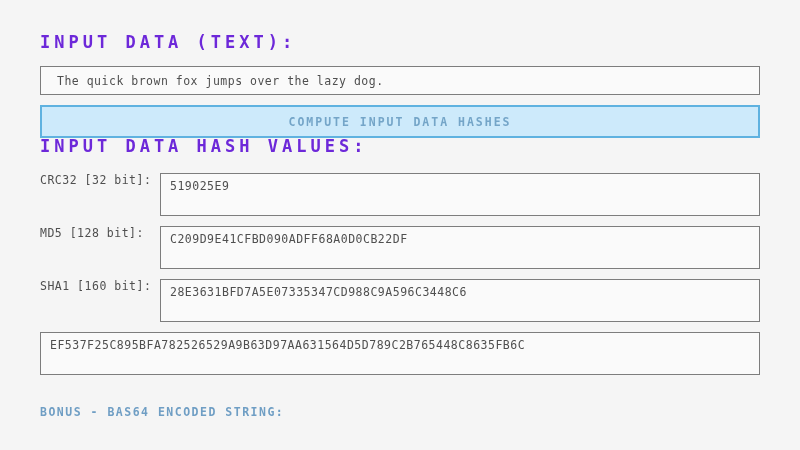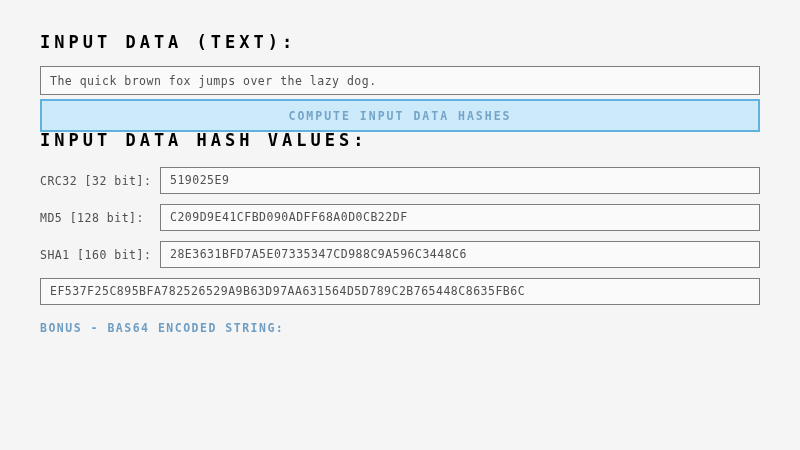--- a/index.html
+++ b/index.html
@@ -8,84 +8,83 @@
     background: #f5f5f5;
     font-family: "DejaVu Sans Mono", "Liberation Mono", monospace;
     color: #4f4f4f;
     overflow: hidden;
   }
   .container { padding: 0 40px; width: 800px; }
   .pix-heading {
     font-size: 17px;
     font-weight: bold;
     letter-spacing: 4px;
-    color: #000000;
+    color: #6d28d9;
     text-transform: uppercase;
     line-height: 16px;
   }
   .h1-input { margin-top: 34px; }
   .h2-hashes { }
   .text-field {
     margin-top: 16px;
     width: 720px;
     height: 29px;
     background: #fafafa;
     border: 1px solid #7d7d7d;
     font-family: "DejaVu Sans Mono", "Liberation Mono", monospace;
     font-size: 11.5px;
     letter-spacing: 0.5px;
     color: #4f4f4f;
-    padding: 0 9px;
+    padding: 0 16px;
     display: block;
     outline: none;
   }
   .compute-btn {
-    margin-top: 4px;
+    margin-top: 10px;
     width: 720px;
     height: 33px;
     background: #cdeafb;
     border: 2px solid #5fb2e0;
     color: #74a5c8;
     font-family: "DejaVu Sans Mono", "Liberation Mono", monospace;
     font-size: 11.5px;
     font-weight: bold;
     letter-spacing: 2px;
     text-align: center;
     display: block;
     cursor: pointer;
   }
   .hash-rows { margin-top: 19px; }
   .hash-row {
     display: flex;
-    align-items: center;
     margin-bottom: 10px;
   }
   .hash-label {
     width: 120px;
     flex: 0 0 120px;
     font-size: 11.5px;
     letter-spacing: 0.5px;
     color: #4f4f4f;
   }
   .hash-value {
     flex: 1;
-    height: 27px;
+    height: 43px;
     background: #fafafa;
     border: 1px solid #7d7d7d;
     font-family: "DejaVu Sans Mono", "Liberation Mono", monospace;
     font-size: 11.5px;
     letter-spacing: 0.5px;
     color: #4f4f4f;
     padding: 0 9px;
     line-height: 25px;
     overflow: hidden;
     white-space: nowrap;
   }
   .bonus-heading {
-    margin-top: 16px;
+    margin-top: 30px;
     font-size: 11.5px;
     font-weight: bold;
     letter-spacing: 1.5px;
     color: #6f9ec4;
   }
   .base64-row { margin-top: 16px; margin-bottom: 0; }
 </style>
 </head>
 <body>
 

